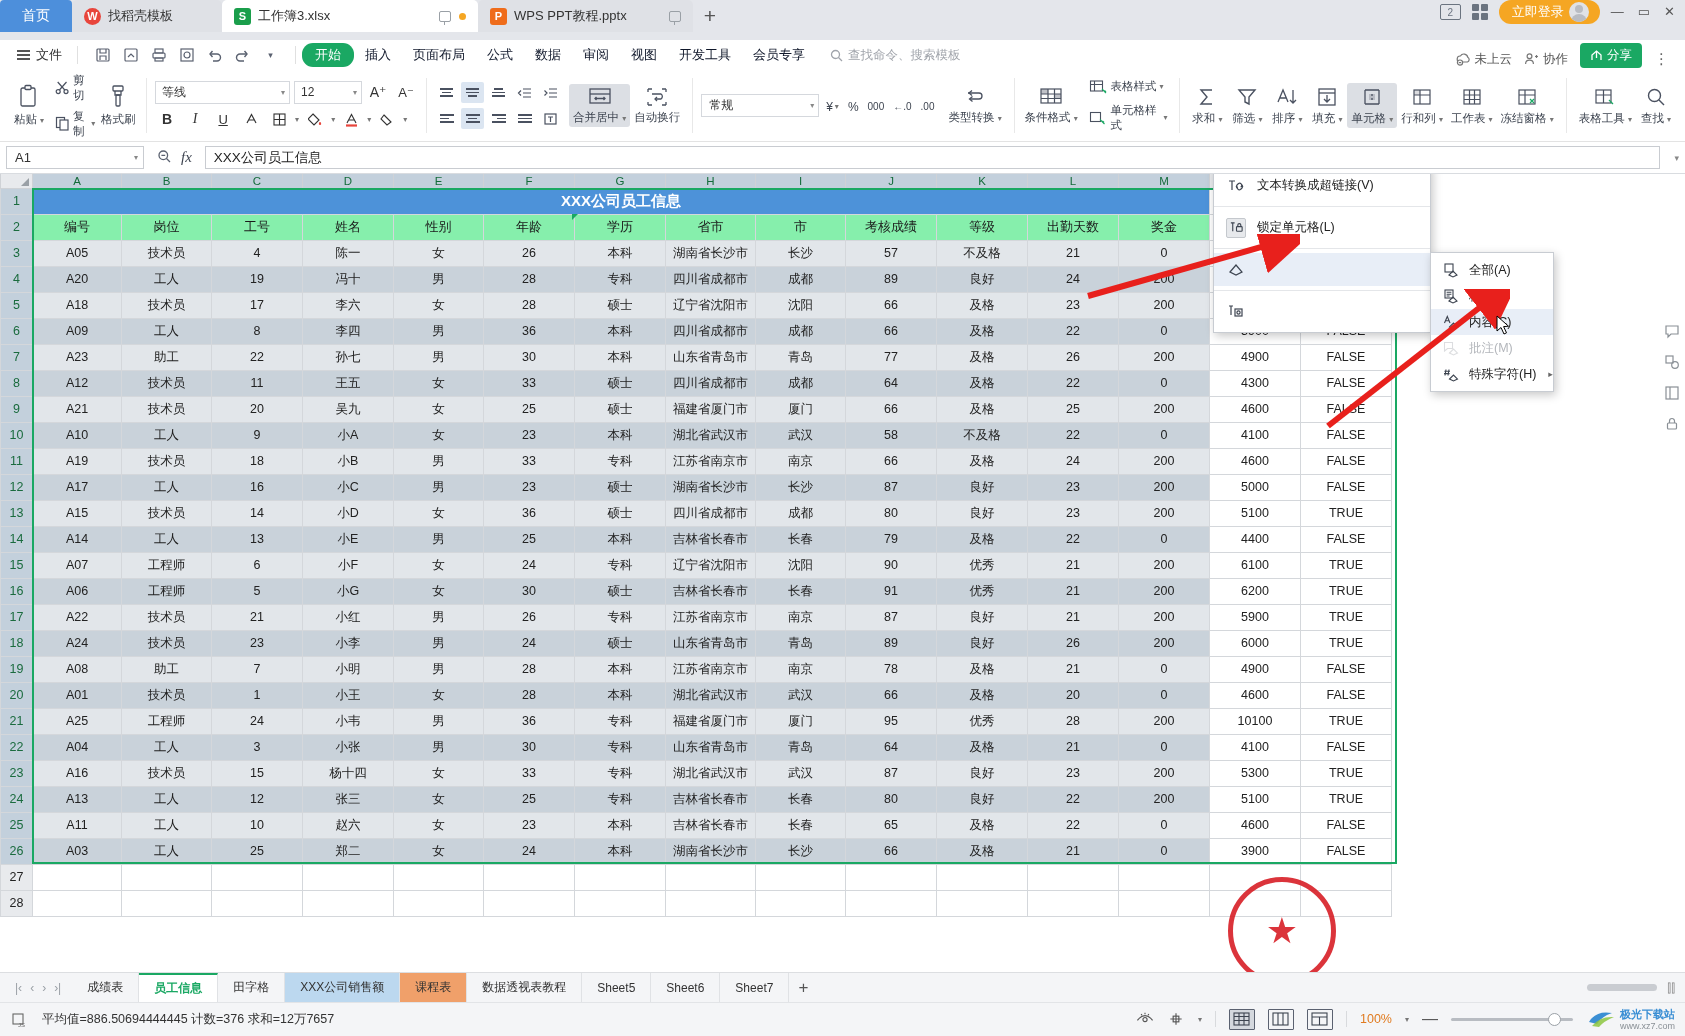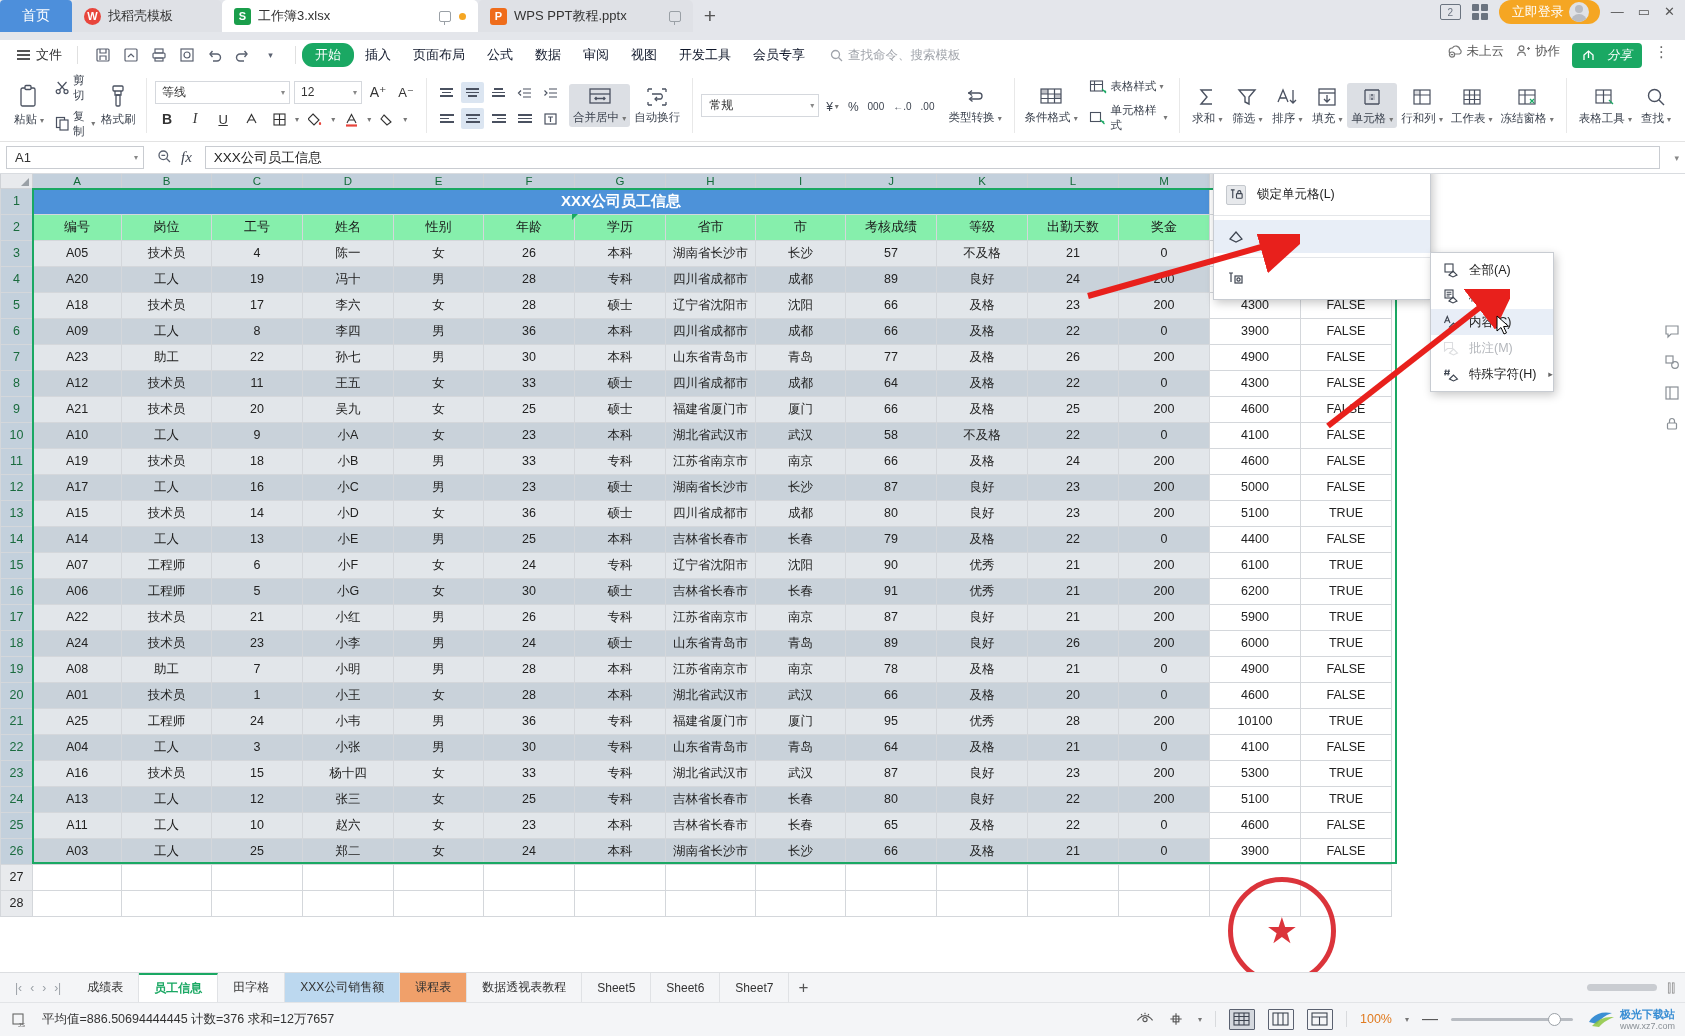--- a/index.html
+++ b/index.html
@@ -51,24 +51,24 @@
   .menubar { height:30px; background:#fff; display:flex; align-items:center; padding:0 8px; gap:0; flex:0 0 30px; }
   .mfile { display:flex; align-items:center; gap:6px; font-size:13px; color:#333; padding:0 9px; }
   .hamb { display:flex; flex-direction:column; gap:2.5px; }
   .hamb i { width:13px; height:1.6px; background:#555; }
   .qbar { display:flex; align-items:center; gap:3px; padding:0 6px; }
   .qico { width:25px; height:22px; display:flex; align-items:center; justify-content:center; color:#5a6170; }
   .vsep { width:1px; height:18px; background:#e0e0e0; margin:0 6px; }
   .mitem { font-size:13px; color:#0f172a; padding:3px 11px; border-radius:11px; white-space:nowrap; }
   .mitem.active { background:#1aa863; color:#fff; padding:3px 13px; }
   .msearch { display:flex; align-items:center; gap:5px; color:#a0a4ab; font-size:12.5px; margin-left:14px; }
-  .menu-right { margin-left:auto; display:flex; align-items:flex-start; gap:12px; padding-right:8px; }
+  .menu-right { margin-left:auto; display:flex; align-items:flex-end; gap:12px; padding-right:8px; }
   .mr-item { display:flex; align-items:center; gap:4px; font-size:12.5px; color:#555; }
   .sharebtn { background:#1aa863; color:#fff; font-size:12.5px; border-radius:4px; padding:4px 10px;
-              display:flex; align-items:center; gap:12px;font-style:italic; }
+              display:flex; align-items:center; gap:4px; }
   .mr-dots { font-size:15px; color:#666; }
 
   
   .ribbon { height:72px; background:#fff; border-bottom:1px solid #e3e3e3; display:flex; align-items:stretch;
             padding:2px 4px; flex:0 0 72px; position:relative; }
   .rgroup { display:flex; align-items:center; padding:0 5px; height:100%; }
   .rsep { width:1px; background:#e8e8e8; margin:6px 3px; }
   .btn-v { display:flex; flex-direction:column; align-items:center; justify-content:center;
            min-width:40px; padding:2px 4px; color:#3d4450; font-size:11.5px; gap:2px; }
   .btn-v .lbl { white-space:nowrap; font-size:11.5px; }
@@ -1291,20 +1291,30 @@
         </span>
       <span class="rt-ic">
         <svg width="16" height="16" viewBox="0 0 16 16" fill="none" stroke="#8a9096" stroke-width="1.2">
             <rect x="3.5" y="7" width="9" height="6" rx="1"></rect>
             <path d="M5.5 7V5a2.5 2.5 0 0 1 5 0v2"></path>
           </svg>
         </span>
     </div>
 
     <div class="dropdown" style="left:1213px; top:-10px; width:218px;">
+      <div class="dd-item">
+        <span class="dd-ic">
+          <svg width="18" height="18" viewBox="0 0 18 18" fill="none" stroke="#3d4450" stroke-width="1.2">
+              <path d="M2 4h6M5 4v9"></path>
+              <path d="M10 11a2.2 2.2 0 0 1 0-3l1.5-1.5a2.2 2.2 0 0 1 3 3L13.6 10"></path>
+              <path d="M15 8a2.2 2.2 0 0 1 0 3l-1.5 1.5a2.2 2.2 0 0 1-3-3"></path>
+            </svg>
+          </span>
+        <span class="dd-label">文本转换成超链接(V)</span>
+      </div>
       <div class="dd-sep"></div>
       <div class="dd-item">
         <span class="dd-ic dd-boxed">
           <svg width="15" height="15" viewBox="0 0 16 16" fill="none" stroke="#3d4450" stroke-width="1.2">
               <path d="M2 3h4M4 3v9"></path>
               <rect x="8" y="7" width="6" height="5" rx=".8"></rect>
               <path d="M9.4 7V5.4a1.6 1.6 0 0 1 3.2 0V7"></path>
             </svg>
           </span>
         <span class="dd-label">锁定单元格(L)</span>

